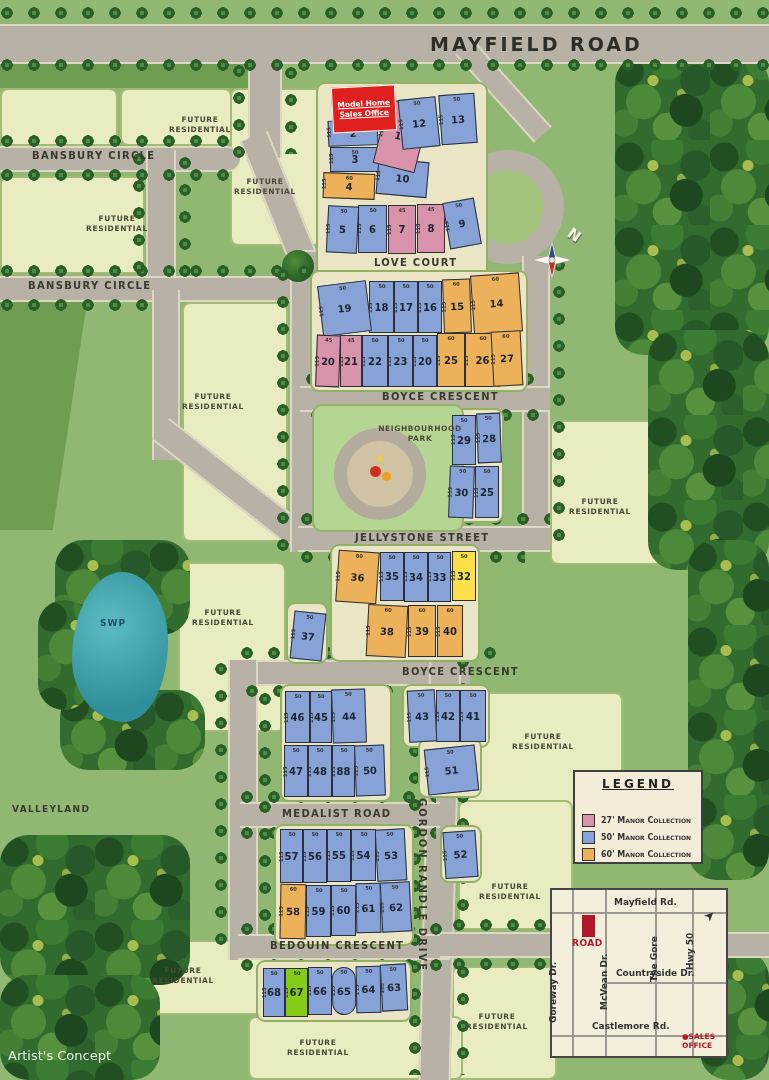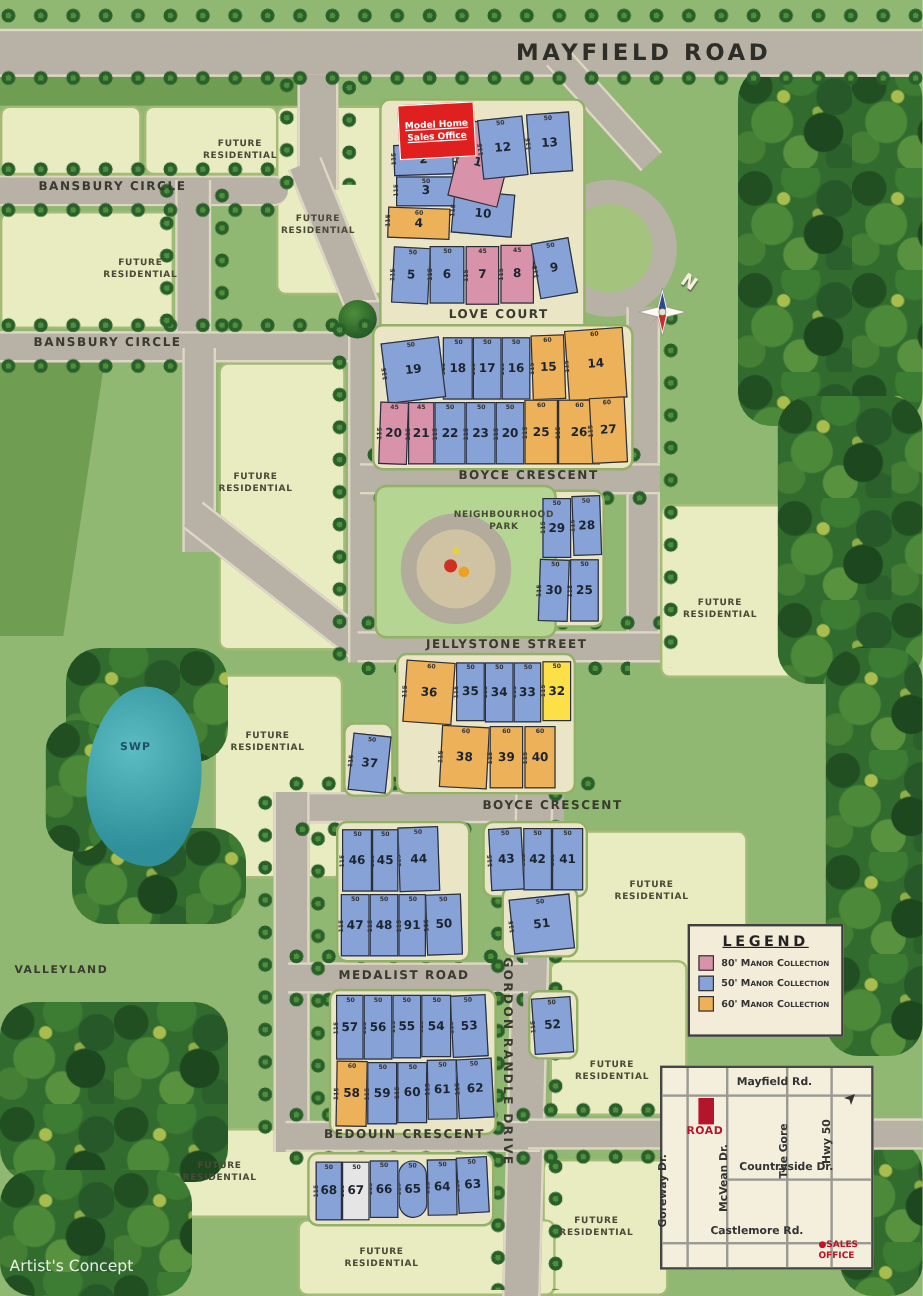--- a/index.html
+++ b/index.html
@@ -54,21 +54,21 @@
     display:flex;align-items:center;justify-content:center;padding:2px;box-sizing:border-box;
     text-decoration:underline;z-index:8;}
   .park{position:absolute;left:312px;top:404px;width:152px;height:128px;background:#b5d592;border:2px solid #94b168;
     border-radius:10px;box-sizing:border-box;z-index:6;}
   .park-ring{position:absolute;left:20px;top:22px;width:92px;height:92px;border-radius:50%;
     border:13px solid #b3ab9c;background:#cfc3a4;box-sizing:border-box;}
   .pk{position:absolute;border-radius:50%;}
   
   .legend{position:absolute;left:573px;top:770px;width:130px;height:94px;background:#f2ecd8;border:2px solid #3f3f3f;
     box-sizing:border-box;padding:5px 7px;z-index:9;}
-  .legend-title{text-align:center;font-size:12px;font-weight:bold;letter-spacing:3px;text-decoration:underline;color:#222;margin-bottom:5px;}
+  .legend-title{text-align:center;font-size:12px;font-weight:bold;letter-spacing:3px;text-decoration:underline;color:#222;margin-bottom:23px;}
   .legend-row{display:flex;align-items:center;gap:6px;margin-bottom:4px;}
   .legend-sw{width:13px;height:13px;border:1.5px solid #333;box-sizing:border-box;flex:none;}
   .legend-lb{font-size:8px;font-weight:bold;color:#333;font-variant:small-caps;white-space:nowrap;}
   
   .inset{position:absolute;left:550px;top:888px;width:178px;height:170px;background:#f4efdc;border:2px solid #464646;
     box-sizing:border-box;z-index:9;}
   .iv{position:absolute;width:2px;background:#9a9a92;top:0;bottom:0;}
   .ih{position:absolute;height:2px;background:#9a9a92;}
   .ilabel{position:absolute;font-size:9px;font-weight:bold;color:#333;white-space:nowrap;}
   .ivert{transform:rotate(-90deg);transform-origin:left bottom;}
@@ -421,21 +421,21 @@
         <span class="lnum">47</span>
       </div>
       <div class="lot" style="left: 308px; top: 745px; width: 24px; height: 52px; background: rgb(135, 162, 214); transform: rotate(0deg);">
         <span class="dim df">50</span>
         <span class="dim dd">115</span>
         <span class="lnum">48</span>
       </div>
       <div class="lot" style="left: 332px; top: 745px; width: 23px; height: 52px; background: rgb(135, 162, 214); transform: rotate(0deg);">
         <span class="dim df">50</span>
         <span class="dim dd">115</span>
-        <span class="lnum">91</span>
+        <span class="lnum">88</span>
       </div>
       <div class="lot" style="left: 355px; top: 745px; width: 30px; height: 51px; background: rgb(135, 162, 214); transform: rotate(-2deg);">
         <span class="dim df">50</span>
         <span class="dim dd">115</span>
         <span class="lnum">50</span>
       </div>
       <div class="lot" style="left: 426px; top: 747px; width: 51px; height: 46px; background: rgb(135, 162, 214); transform: rotate(-6deg);">
         <span class="dim df">50</span>
         <span class="dim dd">115</span>
         <span class="lnum">51</span>
@@ -508,21 +508,21 @@
       <div class="lot" style="left: 332px; top: 967px; width: 24px; height: 48px; background: rgb(135, 162, 214); transform: rotate(-1deg); border-radius: 12px;">
         <span class="dim df">50</span>
         <span class="dim dd">115</span>
         <span class="lnum">65</span>
       </div>
       <div class="lot" style="left: 308px; top: 967px; width: 24px; height: 48px; background: rgb(135, 162, 214); transform: rotate(0deg);">
         <span class="dim df">50</span>
         <span class="dim dd">115</span>
         <span class="lnum">66</span>
       </div>
-      <div class="lot" style="left: 285px; top: 968px; width: 23px; height: 49px; background: #e5e5e5; transform: rotate(0deg);">
+      <div class="lot" style="left: 285px; top: 968px; width: 23px; height: 49px; background: #84cc16; transform: rotate(0deg);">
         <span class="dim df">50</span>
         <span class="dim dd">115</span>
         <span class="lnum">67</span>
       </div>
       <div class="lot" style="left: 263px; top: 968px; width: 22px; height: 49px; background: rgb(135, 162, 214); transform: rotate(0deg);">
         <span class="dim df">50</span>
         <span class="dim dd">115</span>
         <span class="lnum">68</span>
       </div>
     </div>
@@ -569,21 +569,21 @@
       <circle cx="22" cy="22" r="3" fill="#e8e4d0" stroke="#555" stroke-width=".5"></circle>
     </svg>
     <div class="compass-n">N</div>
   </div>
 
   <div class="legend">
     <div class="legend-title">LEGEND</div>
     <div id="legend-items">
         <div class="legend-row">
           <span class="legend-sw" style="background:#d893ab;"></span>
-          <span class="legend-lb">80' Manor Collection</span>
+          <span class="legend-lb">27' Manor Collection</span>
         </div>
         <div class="legend-row">
           <span class="legend-sw" style="background:#87a2d6;"></span>
           <span class="legend-lb">50' Manor Collection</span>
         </div>
         <div class="legend-row">
           <span class="legend-sw" style="background:#edb159;"></span>
           <span class="legend-lb">60' Manor Collection</span>
         </div>
       </div>

